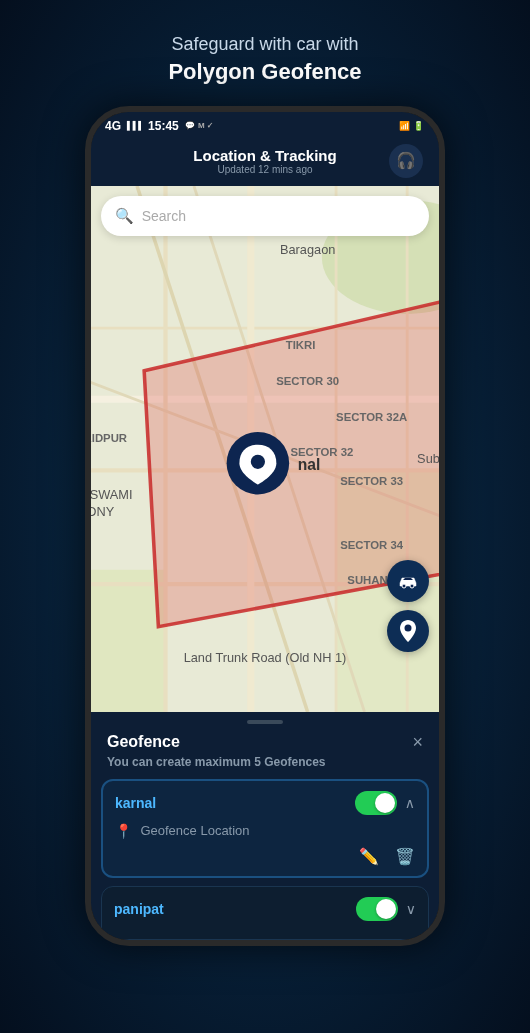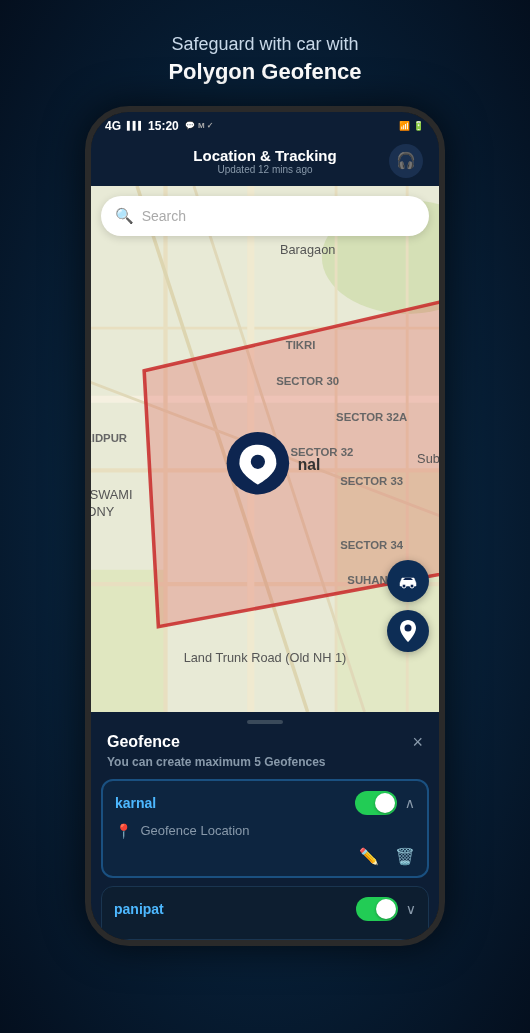--- a/index.html
+++ b/index.html
@@ -350,21 +350,21 @@
   <div class="title">Polygon Geofence</div>
 </div>
 
 <div class="phone-frame">
   <div class="phone-inner">
 
     <div class="status-bar">
       <div class="status-left">
         <span style="font-size:12px;">4G</span>
         <span style="font-size:8px;">▐▐▐</span>
-        <span class="status-time">15:20</span>
+        <span class="status-time">15:45</span>
         <span style="font-size:8px; color:#aaa;">💬 M ✓</span>
       </div>
       <div class="status-right">
         <span style="font-size:9px; color:white;">📶</span>
         <span style="font-size:9px; color:white;">🔋</span>
       </div>
     </div>
 
     <div class="app-header">
       <div style="width:34px;"></div>

